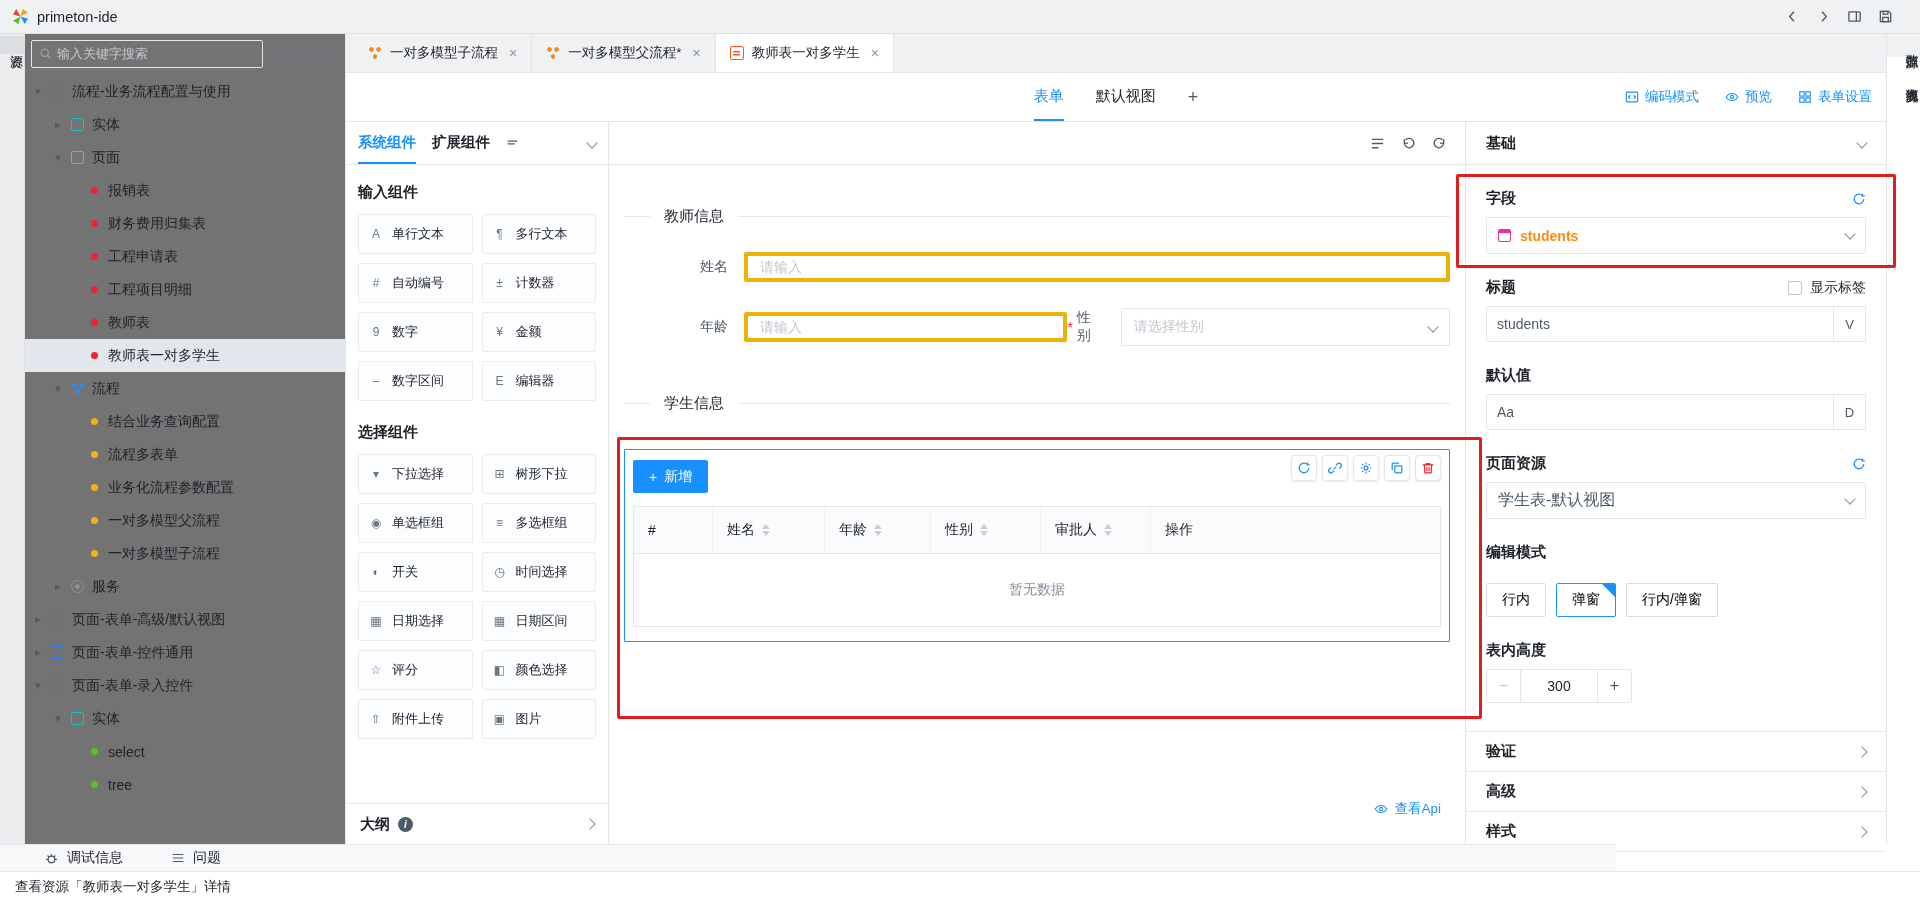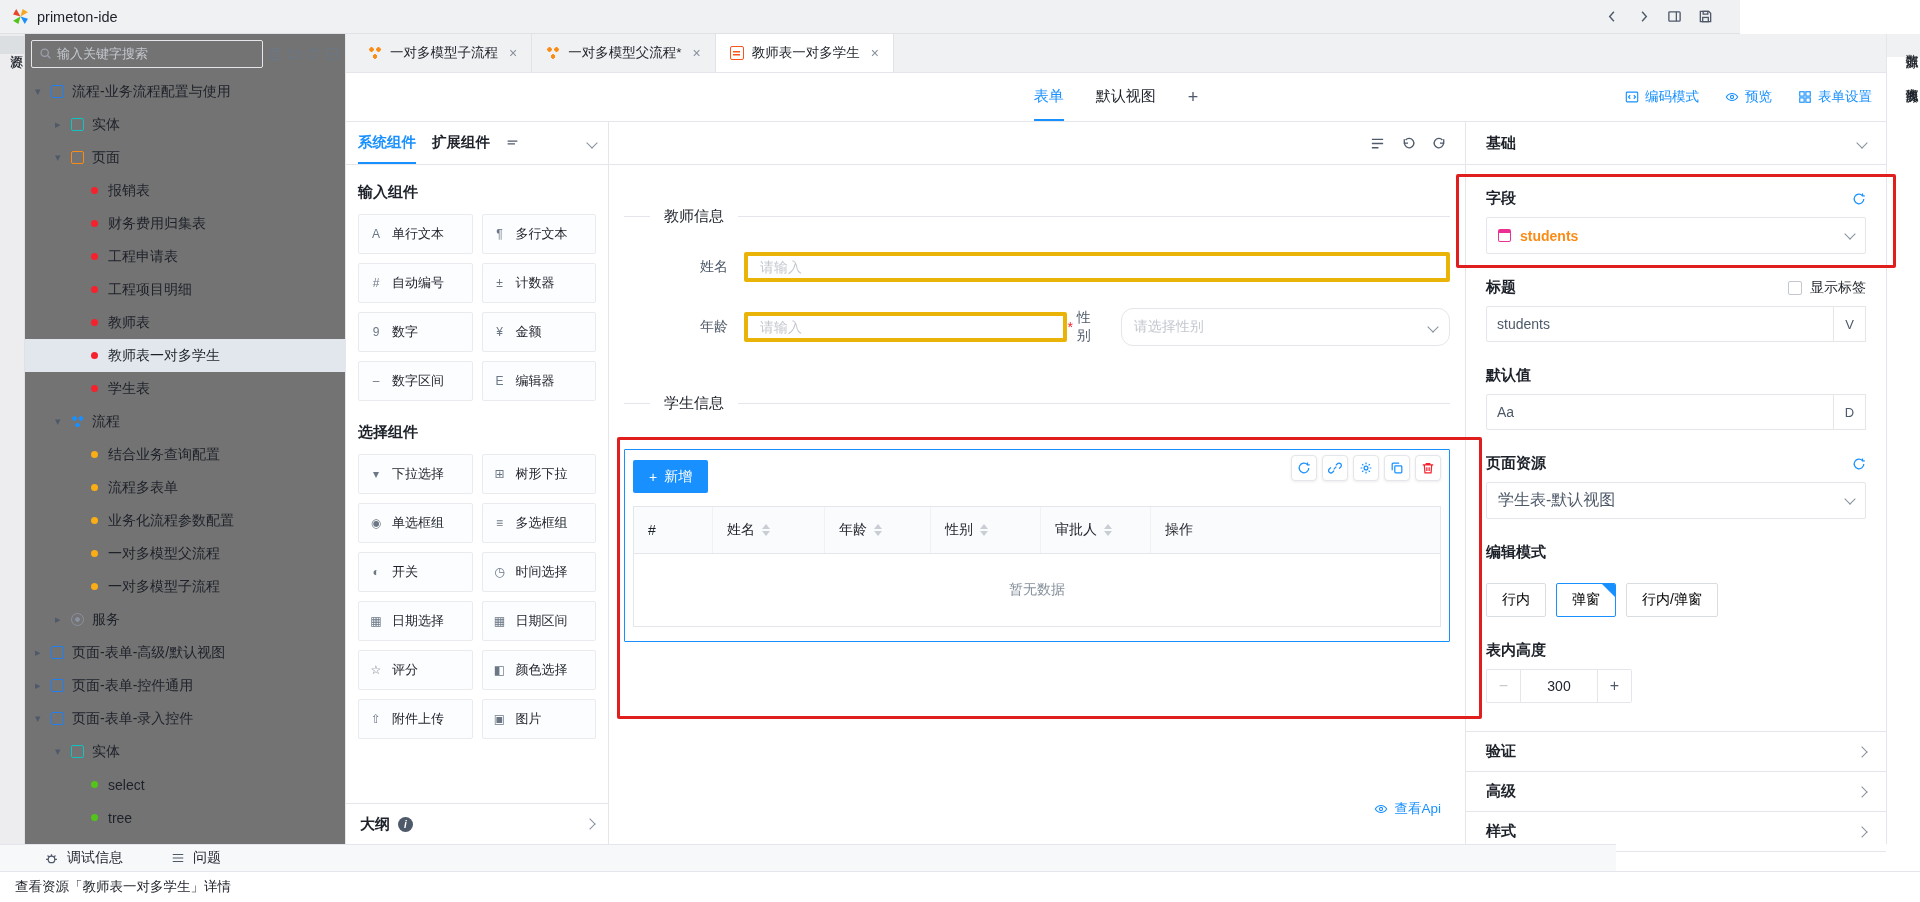--- a/index.html
+++ b/index.html
@@ -1,21 +1,21 @@
 <!DOCTYPE html>
 <html><head>
 <meta charset="utf-8">
 <style>
 *{margin:0;padding:0;box-sizing:border-box}
 html,body{overflow:hidden}
 body{font-family:"Liberation Sans","DejaVu Sans",sans-serif;color:#1d2129}
 #app{position:relative;width:1920px;height:902px;background:#fff;font-size:14px}
 svg{display:block}
 
-.titlebar{position:absolute;left:0;top:0;width:1740px;height:34px;background:#f0f1f2;border-bottom:1px solid #dfe1e4;display:flex;align-items:center;padding:0 27px 0 12px}
+.titlebar{position:absolute;left:0;top:0;width:1920px;height:34px;background:#f0f1f2;border-bottom:1px solid #dfe1e4;display:flex;align-items:center;padding:0 27px 0 12px}
 .app-name{font-size:14.5px;margin-left:8px}
 .tb-right{margin-left:auto;display:flex;gap:16px;align-items:center}
 .tb-icon{cursor:pointer}
 
 .left-strip{position:absolute;left:0;top:34px;width:25px;height:810px;background:#ededef;border-right:1px solid #dfe1e4}
 .res-chip{writing-mode:vertical-rl;text-orientation:upright;font-size:13px;background:#dcdfe2;padding:9px 0;margin-top:2px;width:25px;text-align:center;cursor:pointer}
 
 .explorer{position:absolute;left:25px;top:34px;width:321px;height:810px;border-right:1px solid #e5e6eb;display:flex;flex-direction:column;background:#737373}
 .explorer-head{height:39px;display:flex;align-items:center;padding:0 6px;gap:5px;flex:none}
 .search-box{flex:1;height:28px;border:1px solid #e5e6eb;border-radius:2px;display:flex;align-items:center;padding:0 7px;gap:5px}
@@ -80,21 +80,21 @@
 .canvas-body{flex:1;position:relative;padding:0 15px}
 .group-divider{display:flex;align-items:center;margin-top:42px}
 .gd-line-s{width:26px;height:1px;background:#e5e6eb}
 .gd-title{margin:0 14px;font-size:15px}
 .gd-line{flex:1;height:1px;background:#e5e6eb}
 .form-row{display:flex;align-items:center;margin-top:26px}
 .f-label{width:120px;text-align:right;padding-right:16px;color:#4e5969;font-size:14px;flex:none}
 .f-input{height:30px;border:4px solid #eab308;border-radius:2px;display:flex;align-items:center;padding:0 12px;background:#fff}
 .f-input input{border:none;outline:none;width:100%;font-size:14px;background:transparent}
 .grow{flex:1}
-.f-select{height:38px;border:1px solid #e5e6eb;border-radius:12px;display:flex;align-items:center;padding:0 12px;color:#c3c8cf;width:330px;cursor:pointer}
+.f-select{height:38px;border:1px solid #e5e6eb;border-radius:1px;display:flex;align-items:center;padding:0 12px;color:#c3c8cf;width:330px;cursor:pointer}
 .f-select .chev{margin-left:auto}
 .req{color:#f5222d;margin-right:4px}
 .gender-label{color:#4e5969;padding-right:16px}
 .subform{margin-top:36px;position:relative;border:1px solid #1890ff;padding:8px 8px 14px;border-radius:1px}
 .subform-toolbar{position:absolute;top:5px;right:8px;display:flex;gap:5px;z-index:3}
 .sf-btn{width:26px;height:26px;border:1px solid #e5e6eb;background:#fff;border-radius:4px;display:flex;align-items:center;justify-content:center;box-shadow:0 1px 3px rgba(0,0,0,.08);cursor:pointer}
 .add-btn{height:33px;background:#1890ff;color:#fff;border:none;border-radius:2px;padding:0 16px;font-size:14px;display:inline-flex;align-items:center;gap:7px;margin-top:2px;cursor:pointer}
 .sf-table{margin-top:13px;border:1px solid #e5e6eb}
 .sf-thead{display:grid;grid-template-columns:78px 112px 106px 110px 110px 1fr;background:#fafbfc;border-bottom:1px solid #e5e6eb}
 .sf-th{height:46px;display:flex;align-items:center;padding:0 14px;font-size:14px;color:#1d2129}
@@ -284,25 +284,20 @@
     <span class="dot dot-red"></span>
     <span class="tlabel">教师表</span>
   </div>
 
   <div class="tree-item lv-2 sel-true">
 
     <span class="dot dot-red"></span>
     <span class="tlabel">教师表一对多学生</span>
   </div>
 
-  <div class="tree-item lv-2">
-
-    <span class="dot dot-red"></span>
-    <span class="tlabel">学生表</span>
-  </div>
 
   <div class="tree-item lv-1">
     <span class="caret caret-open"></span>
     <span class="ticon ticon-flow"></span>
 
     <span class="tlabel">流程</span>
   </div>
 
   <div class="tree-item lv-2">
 

